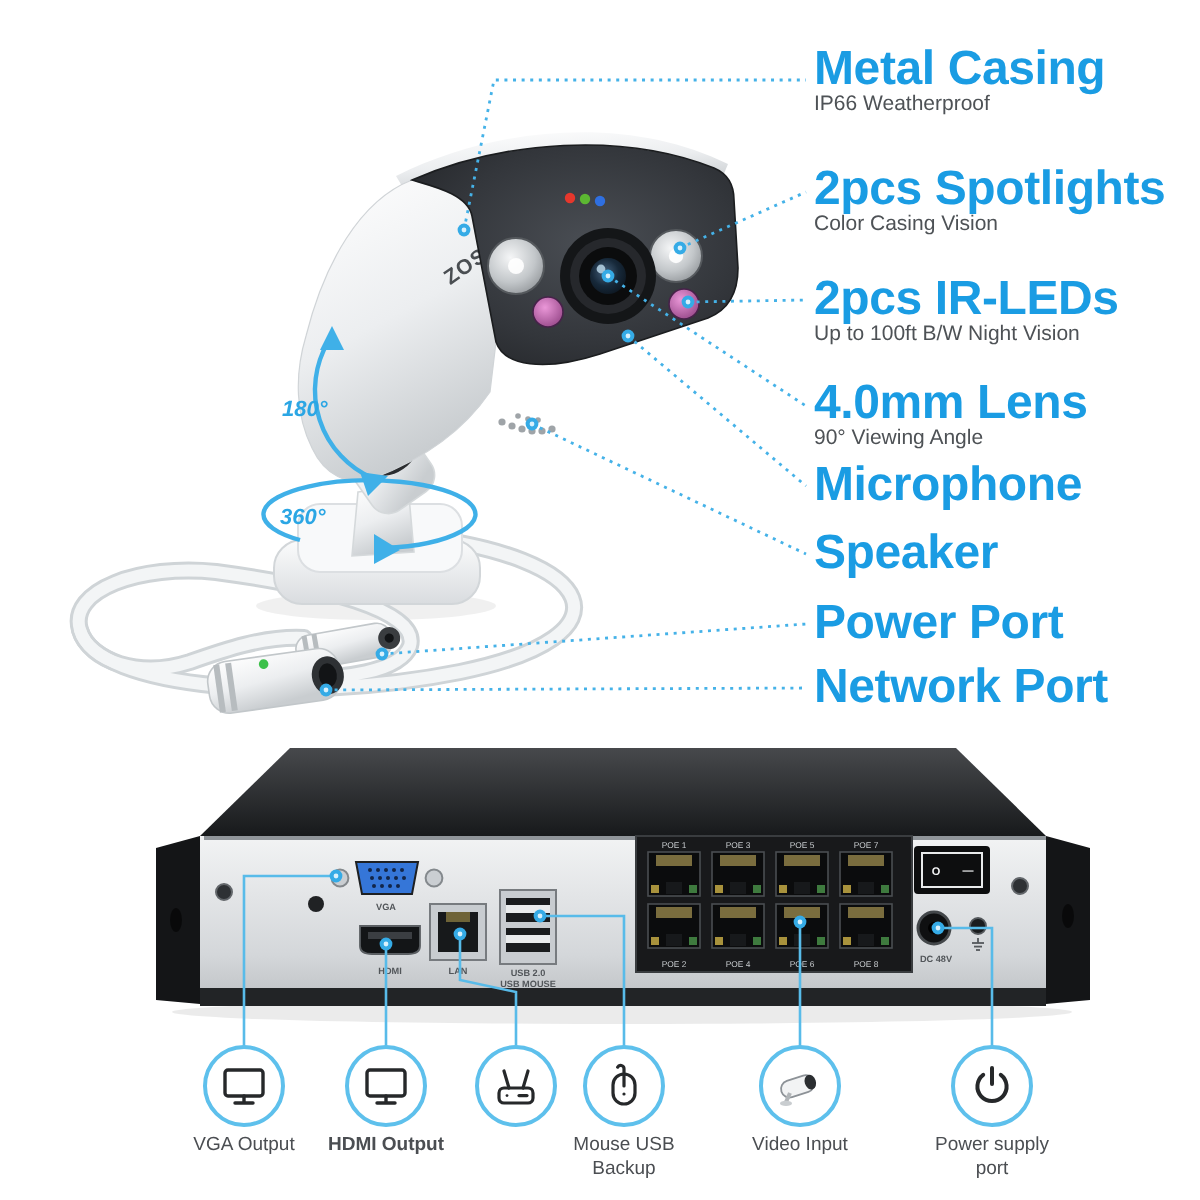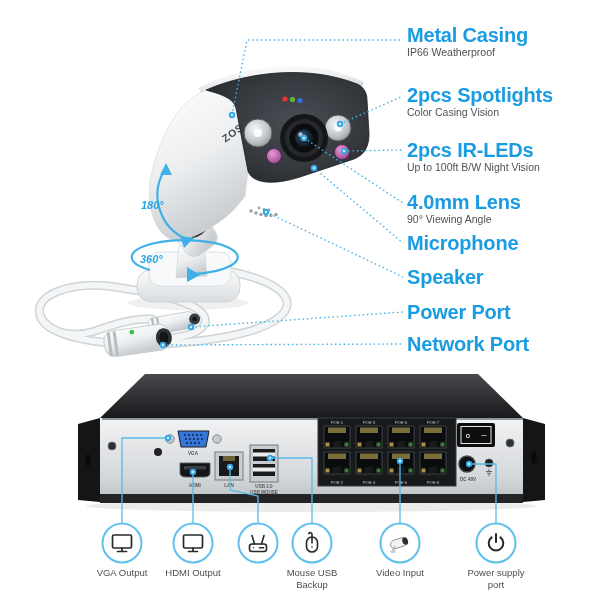--- a/index.html
+++ b/index.html
@@ -1,20 +1,20 @@
 <!DOCTYPE html>
 <html><head>
 <meta charset="utf-8">
 <style>
   html,body{margin:0;padding:0;background:#fff;}
   #stage{position:relative;width:600px;height:600px;background:#fff;overflow:hidden;
          font-family:"Liberation Sans",sans-serif;}
   svg{position:absolute;left:0;top:0;}
   .feature{position:absolute;left:407px;width:190px;}
-  .feature h3{margin:0;font-size:20px;line-height:20px;font-weight:bold;color:#1a9ce3;letter-spacing:-.2px;}
+  .feature h3{margin:0;font-size:24px;line-height:20px;font-weight:bold;color:#1a9ce3;letter-spacing:-.2px;}
   .feature p{margin:1px 0 0 0;font-size:10.5px;line-height:13px;color:#4e5256;}
   .rot-label{position:absolute;font-size:11px;font-weight:bold;font-style:italic;color:#2ba6e4;}
   .legend-label{position:absolute;top:567px;width:70px;text-align:center;
                 font-size:9.5px;line-height:11.5px;color:#4b4e52;}
   .t-port{font-size:4.6px;fill:#52565a;font-weight:bold;}
   .t-poe{font-size:4.2px;fill:#c6cacd;}
   .t-sw{font-size:5.5px;fill:#f2f3f4;font-weight:bold;}
   text{font-family:"Liberation Sans",sans-serif;}
 </style>
 </head>
@@ -388,19 +388,19 @@
   <h3>Speaker</h3>
 </div>
 <div class="feature" style="top:302px;">
   <h3>Power Port</h3>
 </div>
 <div class="feature" style="top:334px;">
   <h3>Network Port</h3>
 </div>
 
 <div class="legend-label" style="left:87px;">VGA Output</div>
-<div class="legend-label" style="left:158px;">HDMI Output</div>
+<div class="legend-label" style="left:158px;font-weight:bold;">HDMI Output</div>
 <div class="legend-label" style="left:223px;margin-top:44px;">Router</div>
 <div class="legend-label" style="left:277px;">Mouse USB Backup</div>
 <div class="legend-label" style="left:365px;">Video Input</div>
 <div class="legend-label" style="left:461px;">Power supply port</div>
 
 </div>
 
 </body></html>

